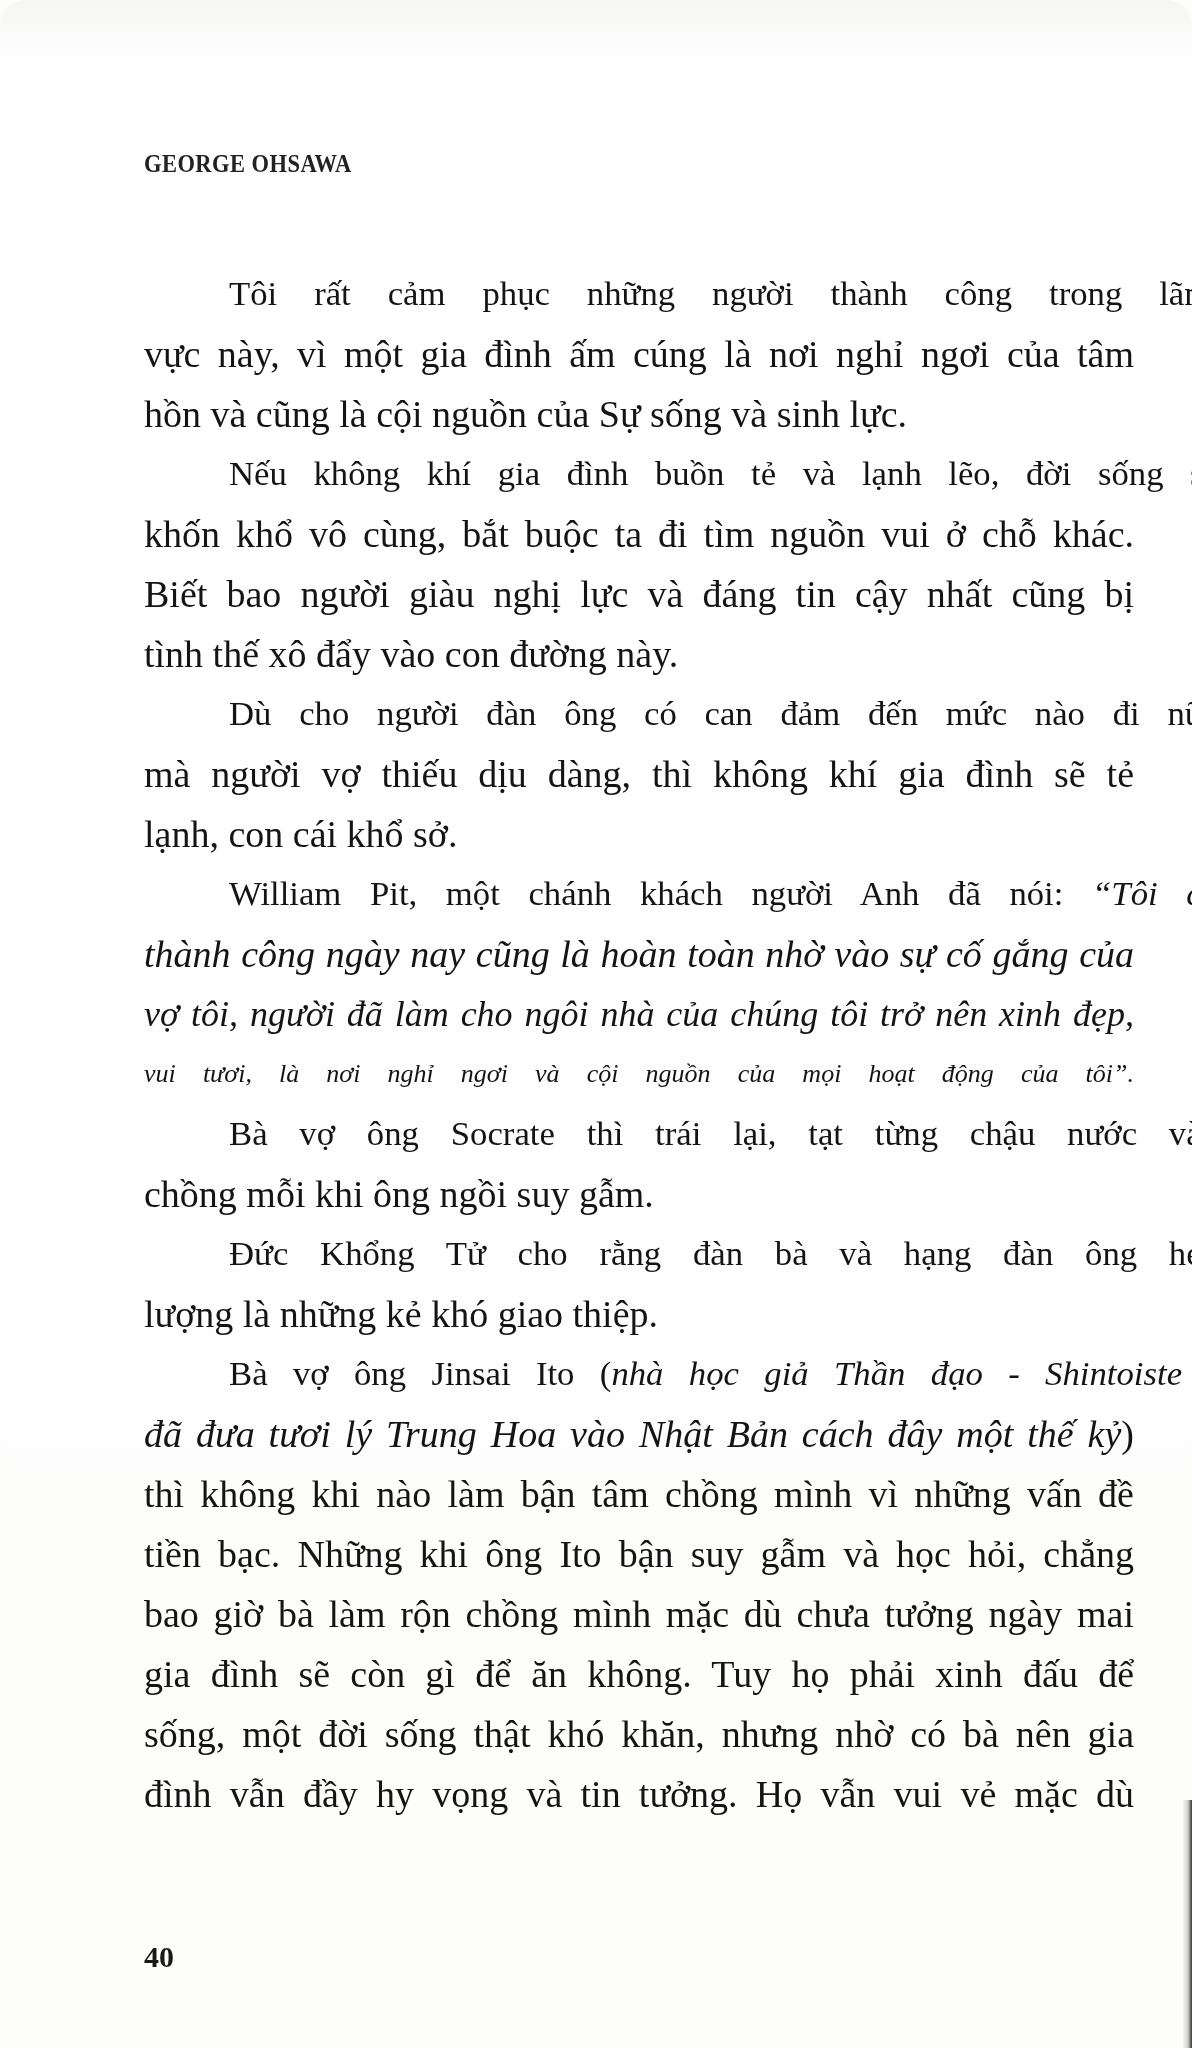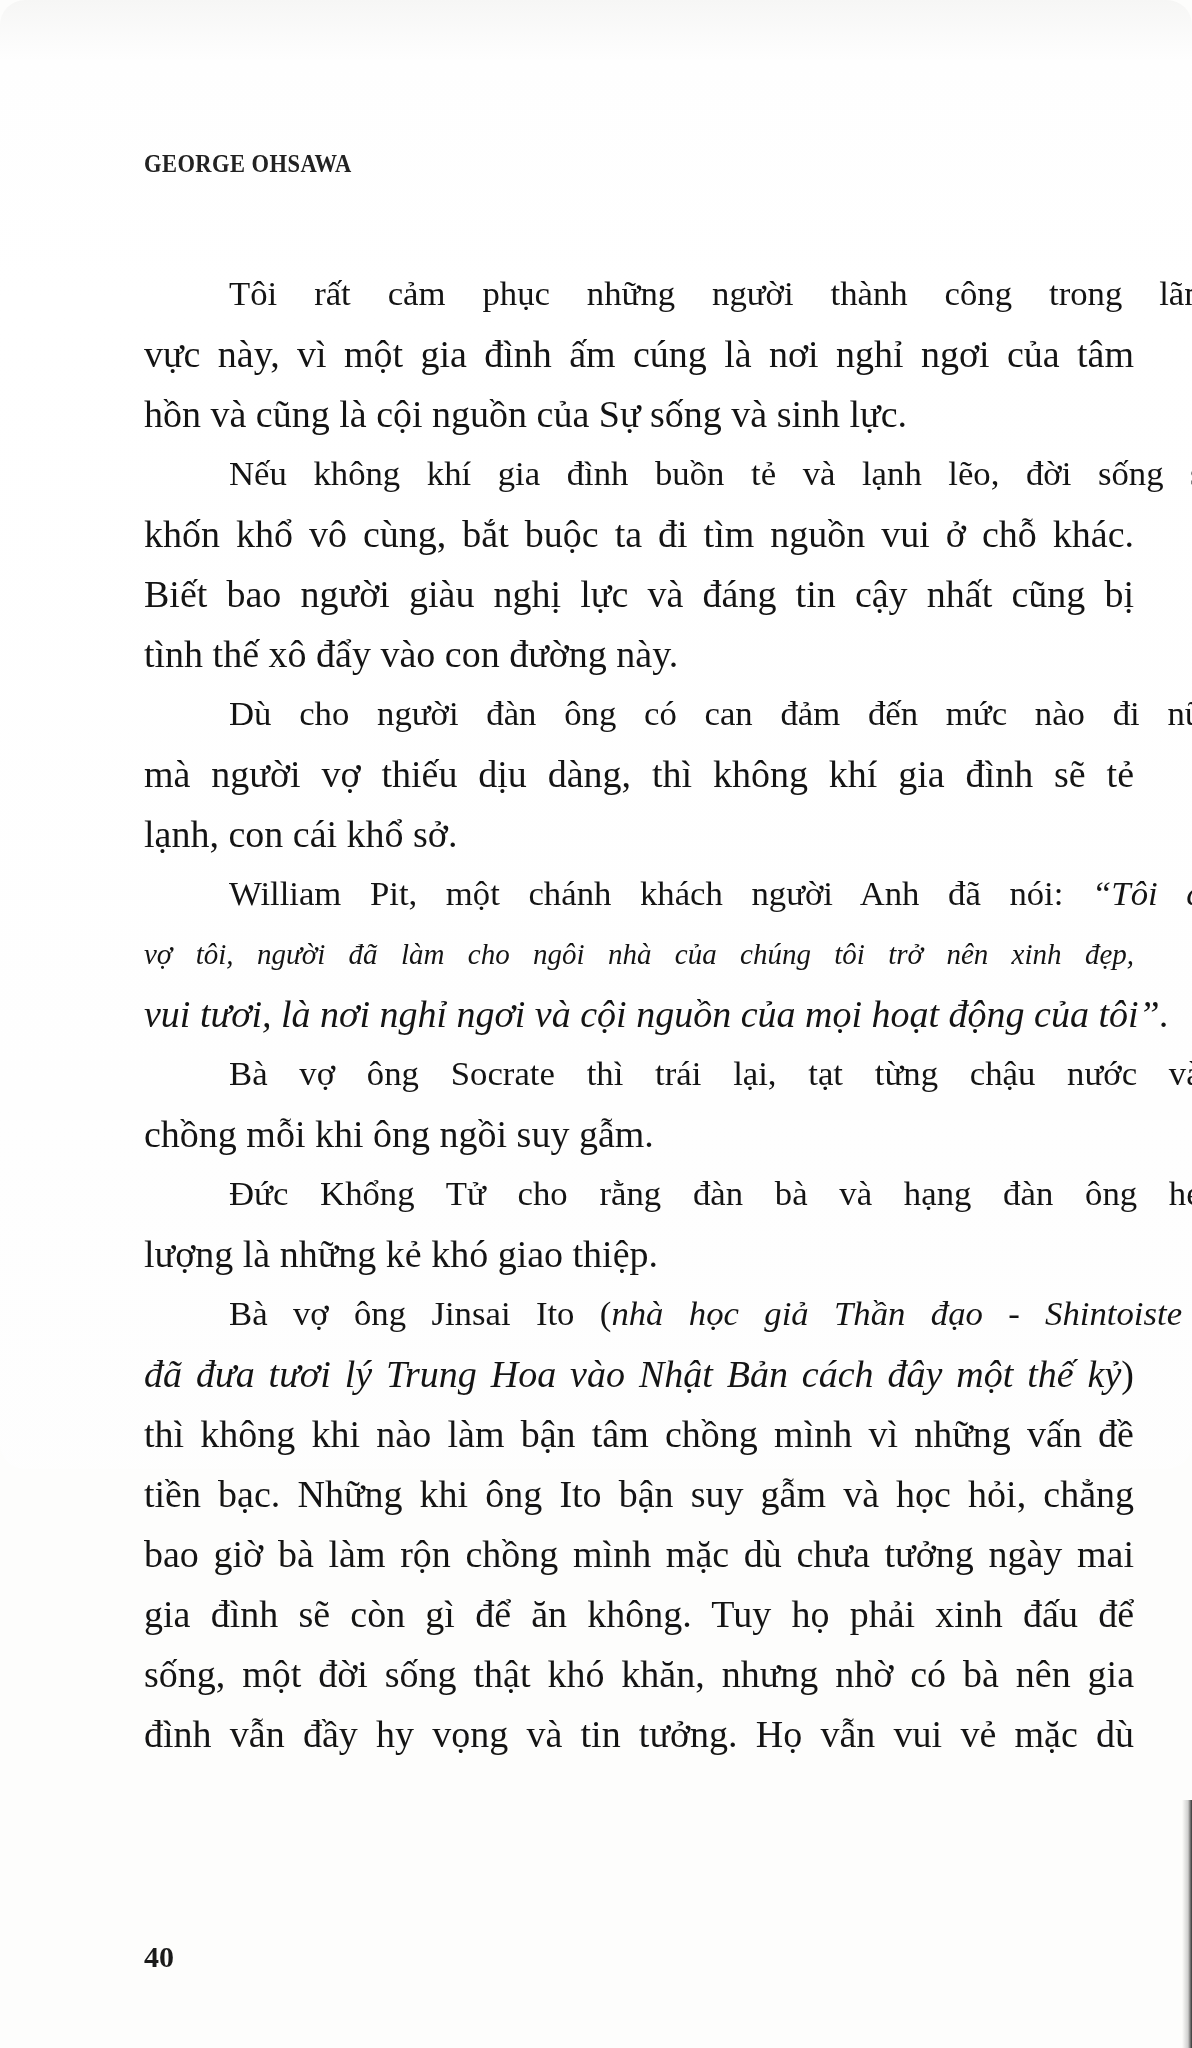--- a/index.html
+++ b/index.html
@@ -79,22 +79,23 @@
       <span class="line justify"><span>vực này, vì một gia đình ấm cúng là nơi nghỉ ngơi của tâm</span></span>
       <span class="line"><span>hồn và cũng là cội nguồn của Sự sống và sinh lực.</span></span>
       <span class="line indent justify" style="font-size: 34.7374px;"><span>Nếu không khí gia đình buồn tẻ và lạnh lẽo, đời sống sẽ</span></span>
       <span class="line justify"><span>khốn khổ vô cùng, bắt buộc ta đi tìm nguồn vui ở chỗ khác.</span></span>
       <span class="line justify"><span>Biết bao người giàu nghị lực và đáng tin cậy nhất cũng bị</span></span>
       <span class="line"><span>tình thế xô đẩy vào con đường này.</span></span>
       <span class="line indent justify" style="font-size: 34.7374px;"><span>Dù cho người đàn ông có can đảm đến mức nào đi nữa</span></span>
       <span class="line justify"><span>mà người vợ thiếu dịu dàng, thì không khí gia đình sẽ tẻ</span></span>
       <span class="line"><span>lạnh, con cái khổ sở.</span></span>
       <span class="line indent justify" style="font-size: 34.7374px;"><span>William Pit, một chánh khách người Anh đã nói: </span><span class="it">“Tôi có</span></span>
-      <span class="line justify" style="font-size: 29px;"><span class="it">vợ tôi, người đã làm cho ngôi nhà của chúng tôi trở nên xinh đẹp,</span></span>
-      <span class="line justify" style="font-size: 38px;"><span class="it">vui tươi, là nơi nghỉ ngơi và cội nguồn của mọi hoạt động của tôi”.</span></span>
+      <span class="line justify"><span class="it">thành công ngày nay cũng là hoàn toàn nhờ vào sự cố gắng của</span></span>
+      <span class="line justify" style="font-size: 36px;"><span class="it">vợ tôi, người đã làm cho ngôi nhà của chúng tôi trở nên xinh đẹp,</span></span>
+      <span class="line justify" style="font-size: 26px;"><span class="it">vui tươi, là nơi nghỉ ngơi và cội nguồn của mọi hoạt động của tôi”.</span></span>
       <span class="line indent justify" style="font-size: 34.7374px;"><span>Bà vợ ông Socrate thì trái lại, tạt từng chậu nước vào</span></span>
       <span class="line"><span>chồng mỗi khi ông ngồi suy gẫm.</span></span>
       <span class="line indent justify" style="font-size: 34.7374px;"><span>Đức Khổng Tử cho rằng đàn bà và hạng đàn ông hẹp</span></span>
       <span class="line"><span>lượng là những kẻ khó giao thiệp.</span></span>
       <span class="line indent justify" style="font-size: 34.7374px;"><span>Bà vợ ông Jinsai Ito (</span><span class="it">nhà học giả Thần đạo - Shintoiste -</span></span>
       <span class="line justify"><span class="it">đã đưa tươi lý Trung Hoa vào Nhật Bản cách đây một thế kỷ</span><span>)</span></span>
       <span class="line justify"><span>thì không khi nào làm bận tâm chồng mình vì những vấn đề</span></span>
       <span class="line justify"><span>tiền bạc. Những khi ông Ito bận suy gẫm và học hỏi, chẳng</span></span>
       <span class="line justify"><span>bao giờ bà làm rộn chồng mình mặc dù chưa tưởng ngày mai</span></span>
       <span class="line justify"><span>gia đình sẽ còn gì để ăn không. Tuy họ phải xinh đấu để</span></span>

